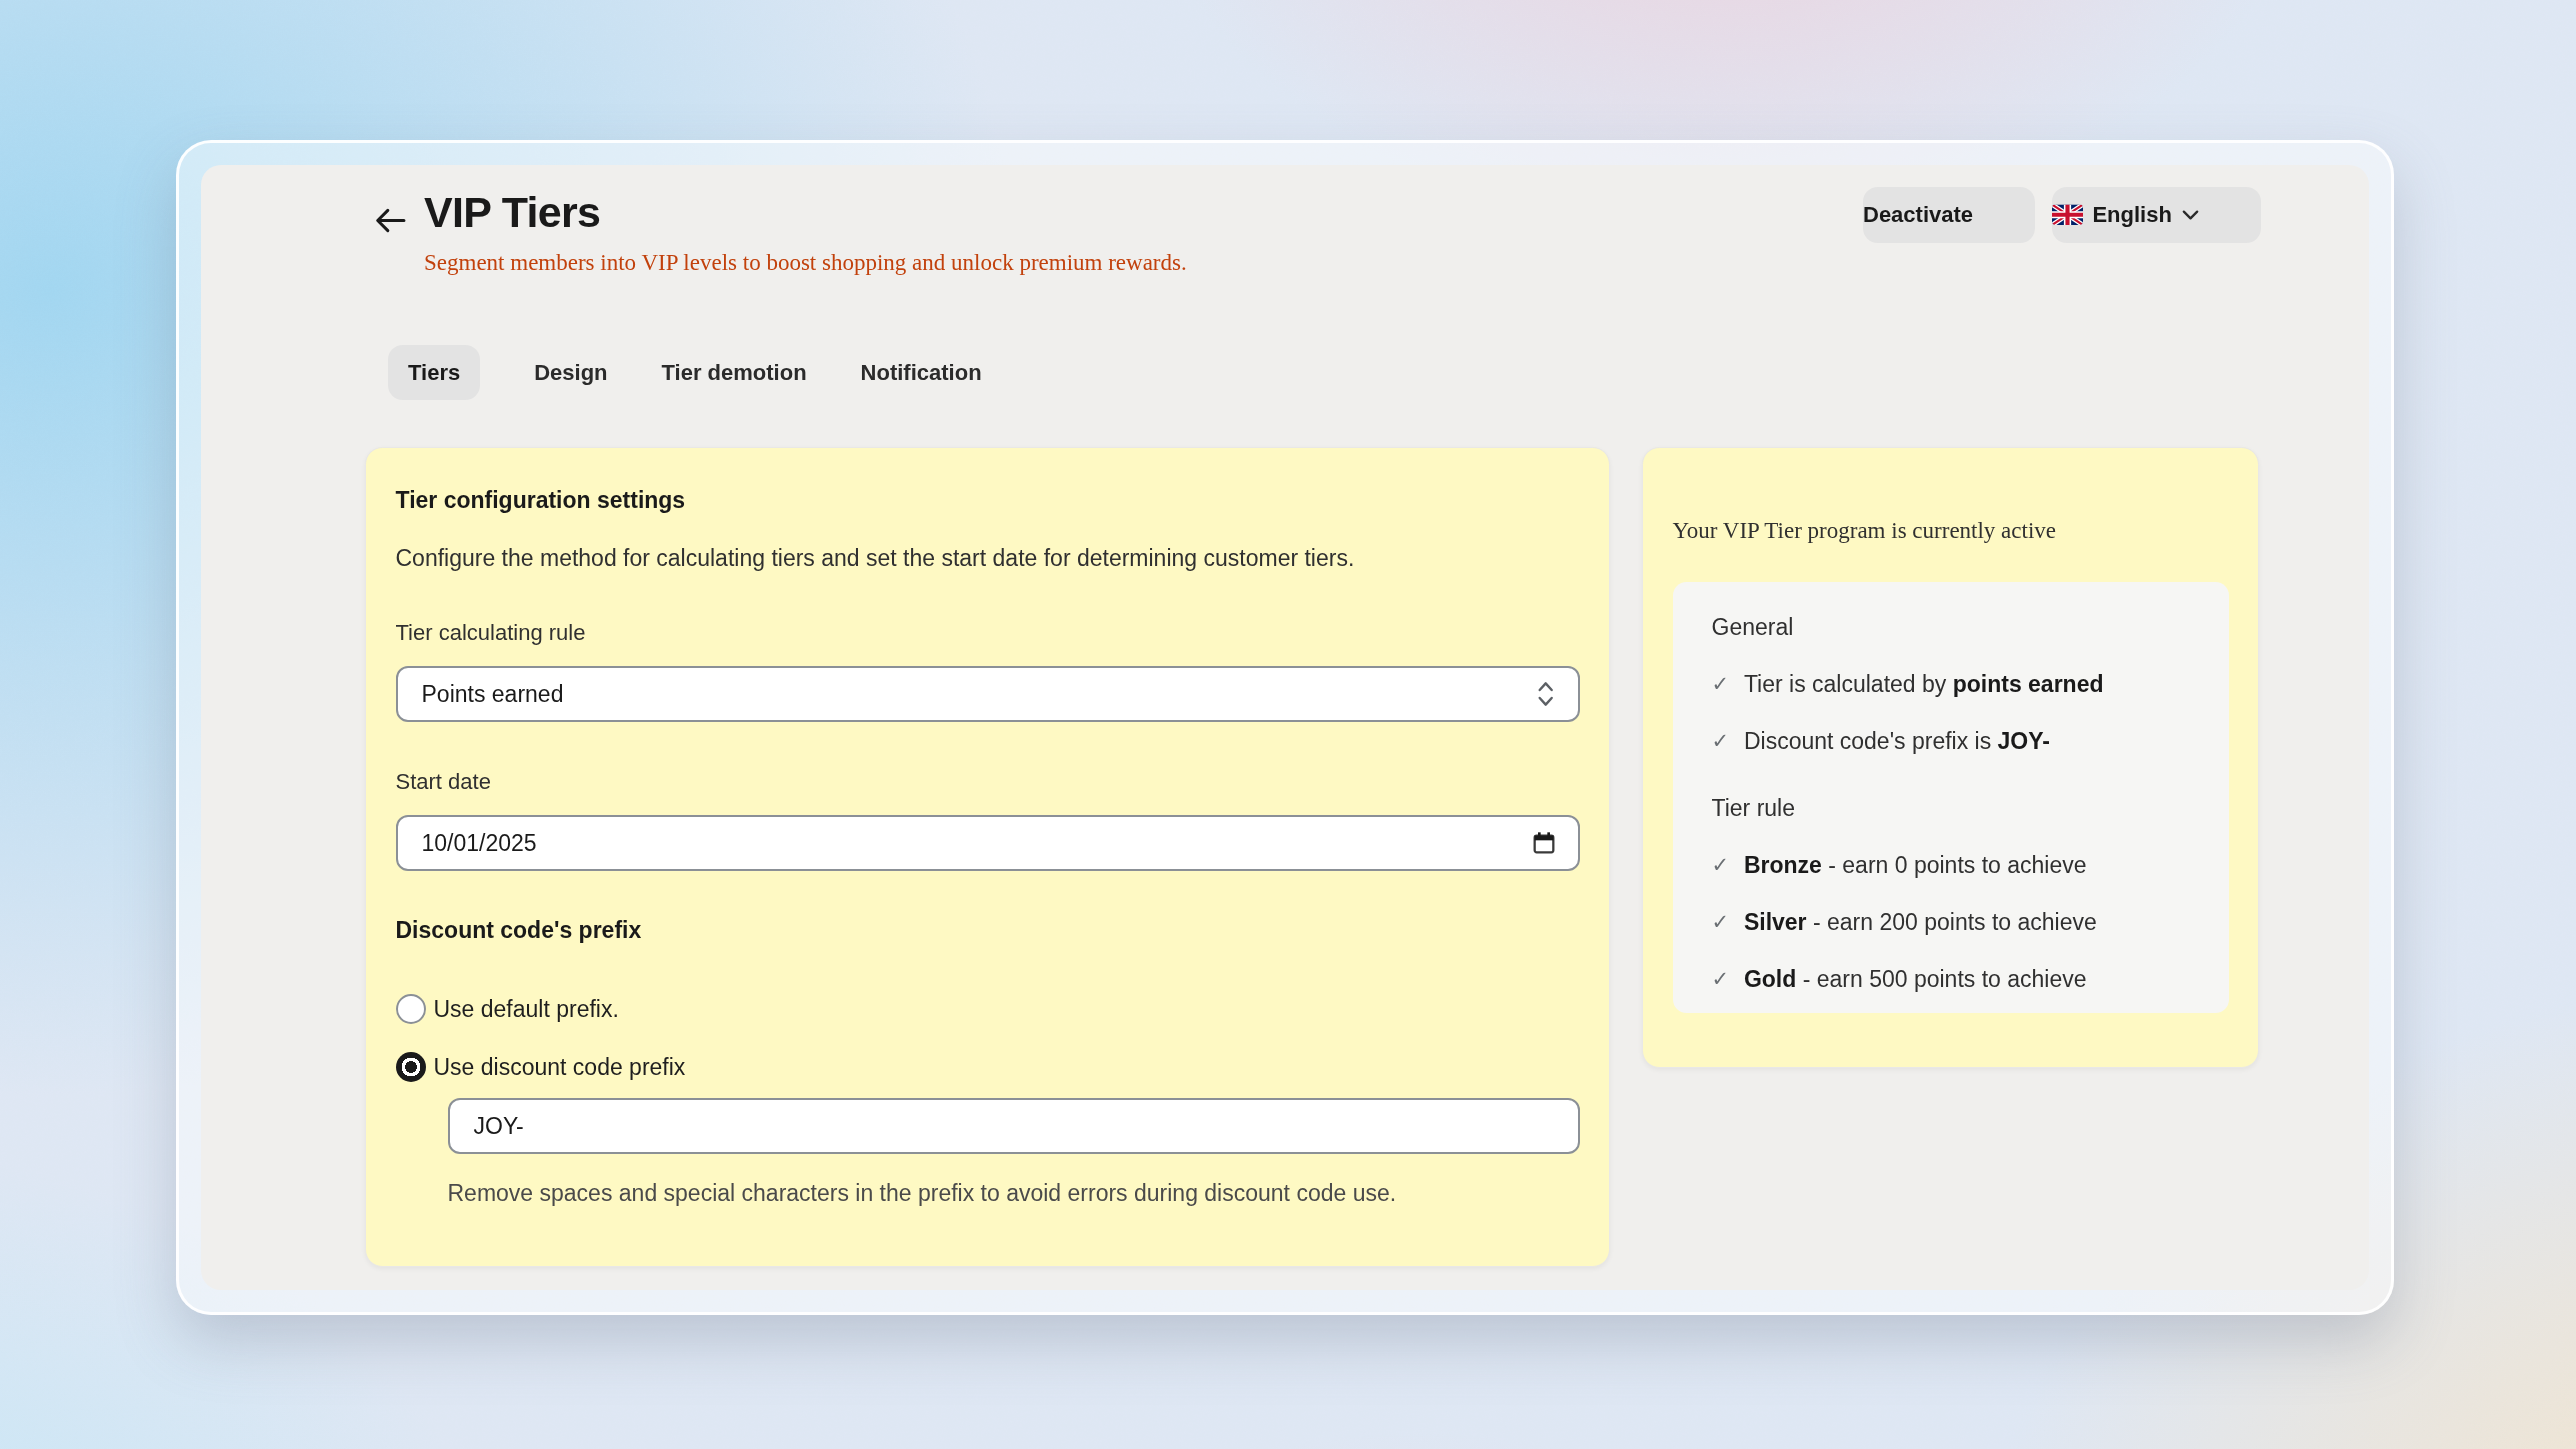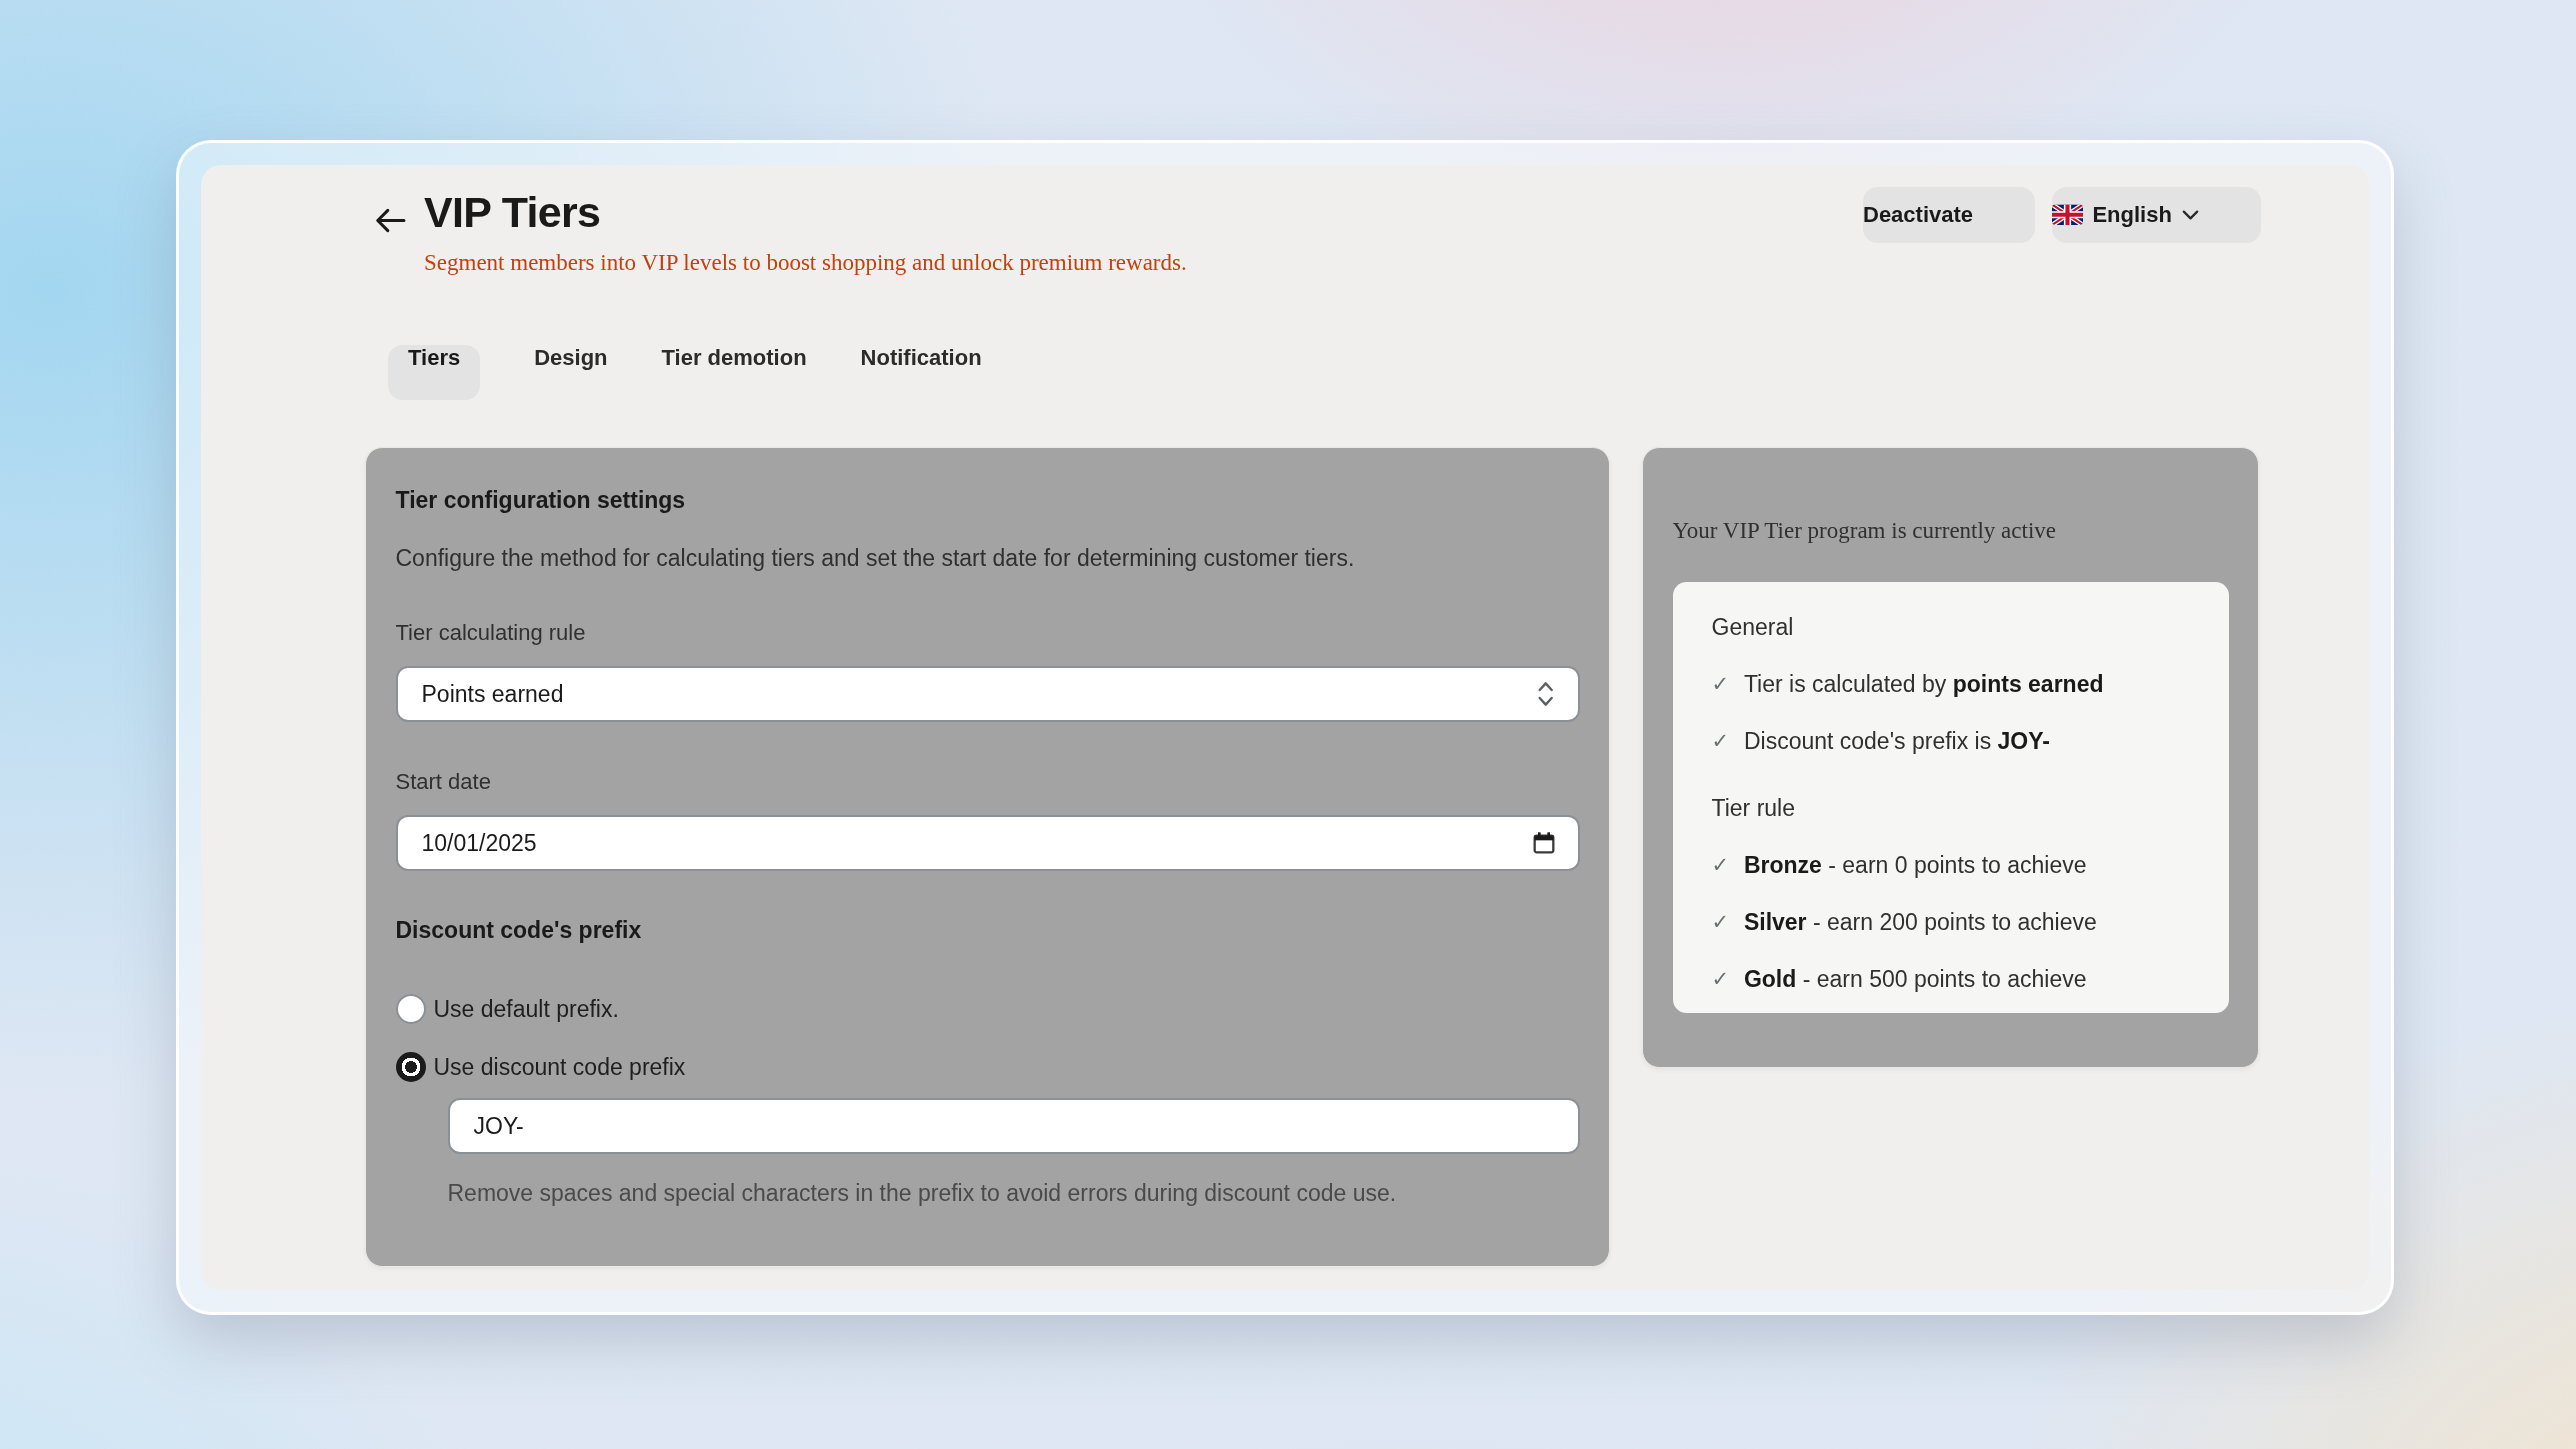--- a/index.html
+++ b/index.html
@@ -46,26 +46,26 @@
     background: #e3e3e3; border-radius: 14.8px;
     display: flex; align-items: center; gap: 9.4px;
     font-size: 22px; font-weight: 700; color: #1a1a1a; cursor: pointer;
   }
   .btn-deactivate { left: 1662px; width: 172px; }
   .btn-language   { left: 1851px; width: 209px; }
   .flag { border-radius: 3.4px; overflow: hidden; display: block; }
 
   
   .tabs { position: absolute; left: 187px; top: 180px; height: 55px; display: flex; gap: 54px; align-items: center; }
-  .tab { height: 55px; display: flex; font-size: 22px; font-weight: 700;
+  .tab { height: 55px; display: flex; align-items: center; font-size: 22px; font-weight: 700;
     color: #2b2b2b; border-radius: 14.8px; cursor: pointer; }
   .tab.active { background: #e3e3e3; padding: 0 20px; color: #1a1a1a; }
 
   
-  .card { position: absolute; background: #a3a3a3; border: 1.3px solid #e9e8e6; border-radius: 17.4px;
+  .card { position: absolute; background: #fef9c3; border: 1.3px solid #e9e8e6; border-radius: 17.4px;
     box-shadow: 0 2px 5.4px rgba(0,0,0,0.05); }
   .card-config  { left: 164px;  top: 282px; width: 1245px; height: 820px; padding: 39px 29.5px 0; }
   .card-summary { left: 1441px; top: 282px; width: 617px;  height: 621px;  padding: 39px 29.5px 0; }
 
   .card-heading { font-size: 23px; font-weight: 700; }
   .card-desc    { font-size: 23px; color: #303030; margin-top: 31px; }
 
   .field-label  { font-size: 22px; color: #303030; margin-top: 47px; }
   .field-label.first { margin-top: 48px; }
 

